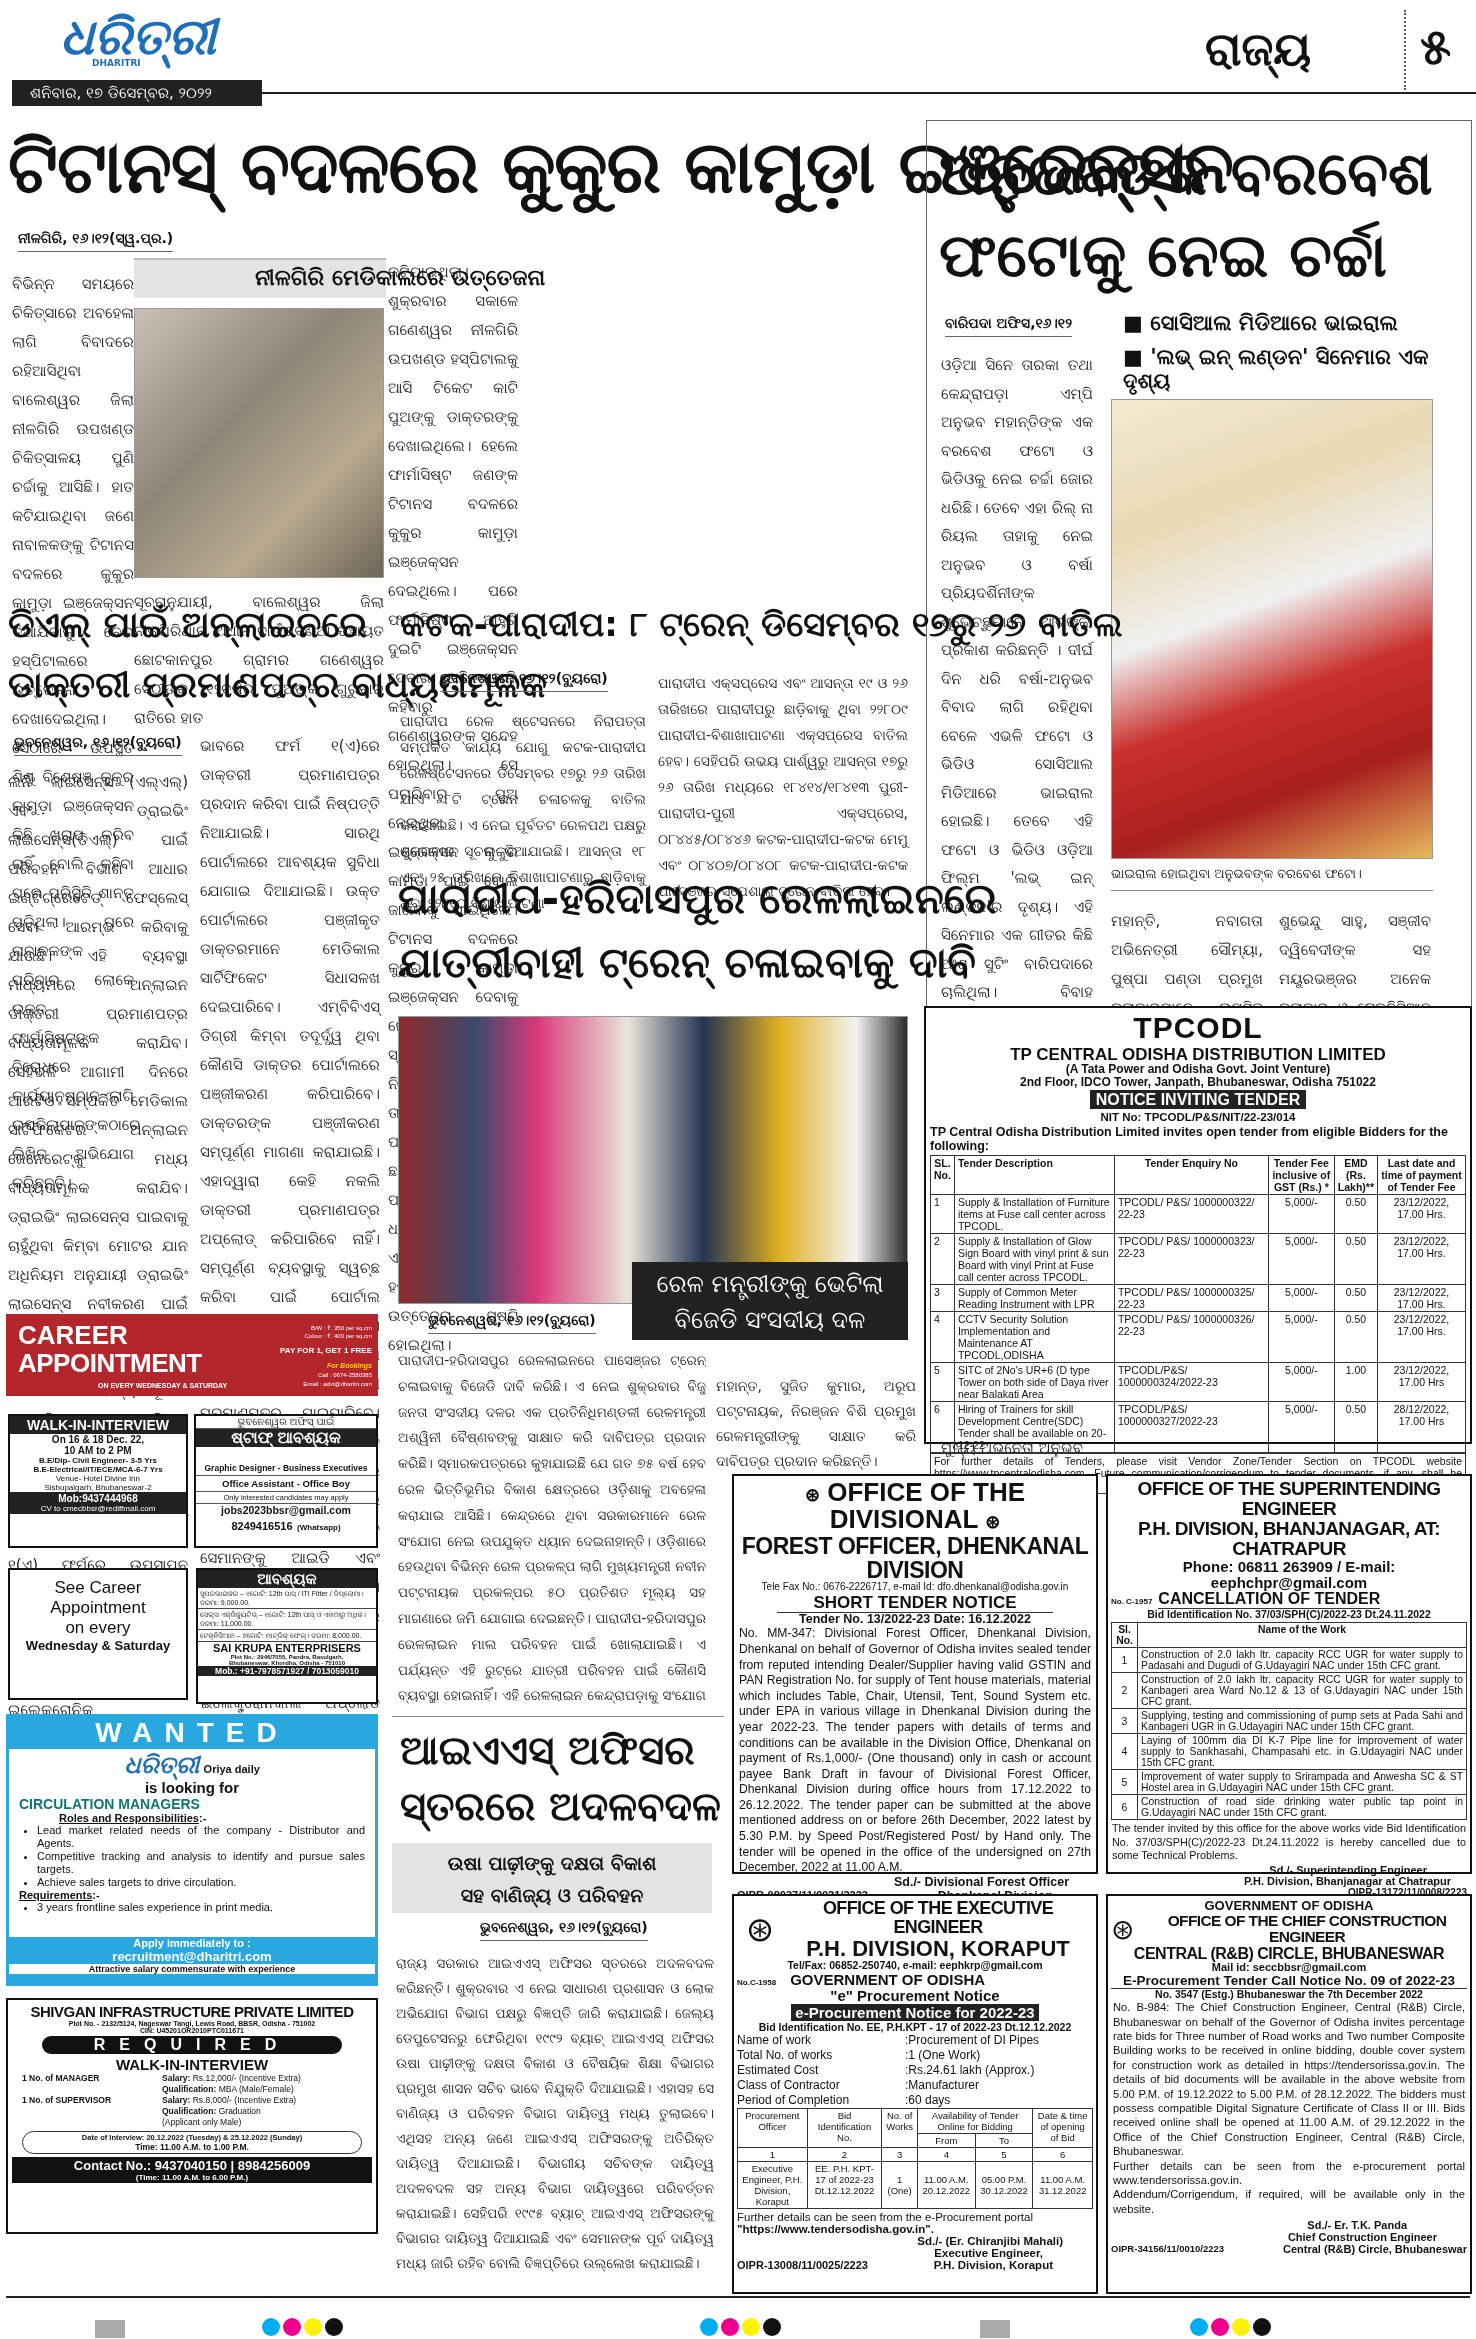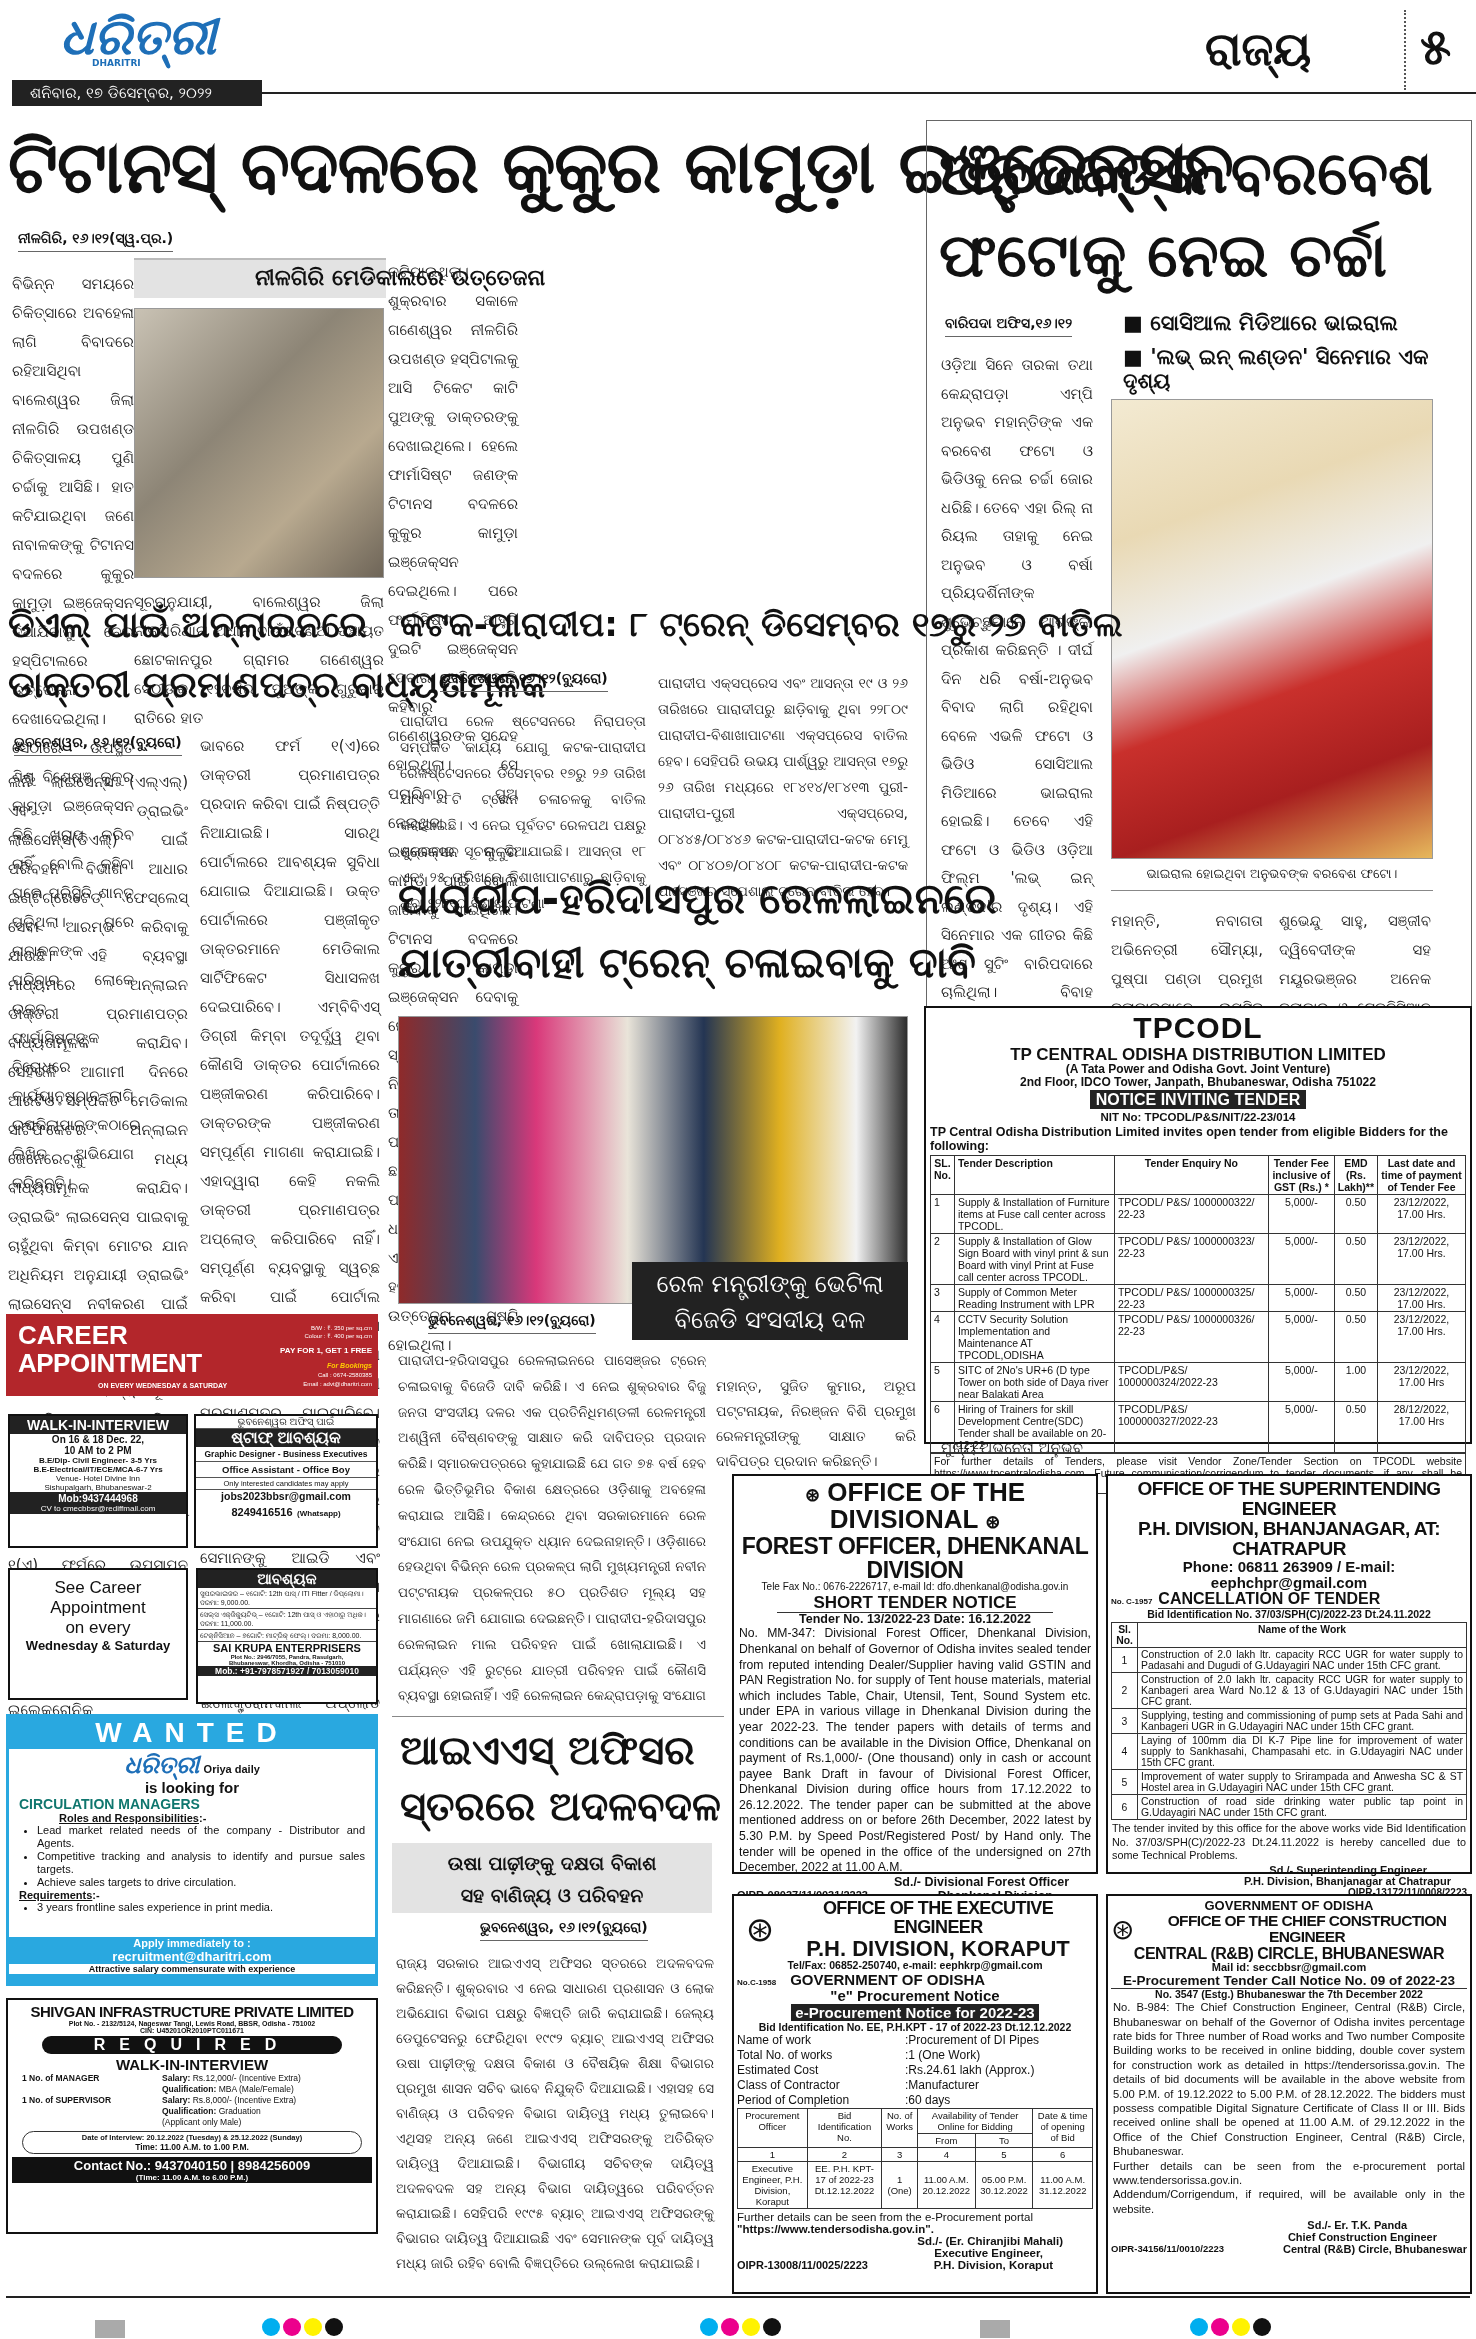--- a/index.html
+++ b/index.html
@@ -58,21 +58,21 @@
   <div class="abs hl-l" data-name="headline-line-2" style="left:12px;top:96px;font-size:60px;line-height:76px;">ଫଟୋକୁ ନେଇ ଚର୍ଚ୍ଚା</div>
   <div class="abs dateline" data-name="dateline" style="left:18px;top:194px;">ବାରିପଦା ଅଫିସ,୧୬।୧୨</div>
   <div class="abs" data-name="bullet-1" style="left:196px;top:190px;font-size:21px;font-weight:bold;">
     <span data-name="bullet-square-icon">■ </span><span>ସୋସିଆଲ ମିଡିଆରେ ଭାଇରାଲ</span>
   </div>
   <div class="abs" data-name="bullet-2" style="left:196px;top:224px;font-size:21px;font-weight:bold;">
     <span data-name="bullet-square-icon">■ </span><span>'ଲଭ୍ ଇନ୍ ଲଣ୍ଡନ' ସିନେମାର ଏକ ଦୃଶ୍ୟ</span>
   </div>
   <div class="abs body-txt" data-name="column-1" style="left:14px;top:230px;width:152px;line-height:28.5px;">ଓଡ଼ିଆ ସିନେ ତାରକା ତଥା କେନ୍ଦ୍ରାପଡ଼ା ଏମ୍ପି ଅନୁଭବ ମହାନ୍ତିଙ୍କ ଏକ ବରବେଶ ଫଟୋ ଓ ଭିଡିଓକୁ ନେଇ ଚର୍ଚ୍ଚା ଜୋର ଧରିଛି। ତେବେ ଏହା ରିଲ୍ ନା ରିୟଲ ତାହାକୁ ନେଇ ଅନୁଭବ ଓ ବର୍ଷା ପ୍ରିୟଦର୍ଶିନୀଙ୍କ ଶୁଭେଚ୍ଛୁମାନେ ଆଶଙ୍କା ପ୍ରକାଶ କରିଛନ୍ତି । ଦୀର୍ଘ ଦିନ ଧରି ବର୍ଷା-ଅନୁଭବ ବିବାଦ ଲାଗି ରହିଥିବା ବେଳେ ଏଭଳି ଫଟୋ ଓ ଭିଡିଓ ସୋସିଆଲ ମିଡିଆରେ ଭାଇରାଲ ହୋଇଛି। ତେବେ ଏହି ଫଟୋ ଓ ଭିଡିଓ ଓଡ଼ିଆ ଫିଲ୍ମ 'ଲଭ୍ ଇନ୍ ଲଣ୍ଡନ'ର ଦୃଶ୍ୟ। ଏହି ସିନେମାର ଏକ ଗୀତର କିଛି ଅଂଶ ସୁଟିଂ ବାରିପଦାରେ ଚାଲିଥିଲା। ବିବାହ ମଣ୍ଡପରେ ବାହାଘରର ସାଜସଜ୍ଜା ହୋଇଥିବା ବେଳେ ବନ୍ଧୁବାନ୍ଧବଙ୍କ ଗହଳି ଲାଗି ରହିଥିଲା। ସୁନ୍ଦର ସାଜସଜ୍ଜା ସହ ଏକ ବର୍ଣ୍ଣାଢ୍ୟ ପରିବେଶରେ ଏହାର ସୁଟିଂ କରାଯାଇଛି। ଉକ୍ତ ଫିଲ୍ମର ନିର୍ଦ୍ଦେଶନା ଦେଇଛନ୍ତି ମୟୂରଭଞ୍ଜ ଜିଲା ଖୁଣ୍ଟା ଅଞ୍ଚଳର ତାପସ ସରଘରିଆ । କଳାର ସହର ବାରିପଦା ସ୍ଥିତ ରଘୁନାଥପୁର ଅଞ୍ଚଳରେ ଥିବା ସୁଭଦ୍ରା ବିବାହ ମଣ୍ଡପରେ ଏହି ଗୀତର ସୁଟିଂ କରାଯାଇଛି। ମୁଖ୍ୟ ଅଭିନେତା ଅନୁଭବ</div>
   <div class="abs photo" data-name="photo-anubhav-wedding" style="left:184px;top:278px;width:322px;height:460px;background:linear-gradient(160deg,#f3ead2 0%,#e9d9b4 25%,#f0f0f0 45%,#c9302c 62%,#a81f1f 80%,#e6b85c 100%);"></div>
-  <div class="abs" data-name="photo-caption" style="left:184px;top:745px;width:322px;font-size:13px;text-align:center;border-bottom:1px solid #888;padding-bottom:8px;">ଭାଇରାଲ ହୋଇଥିବା ଅନୁଭବଙ୍କ ବରବେଶ ଫଟୋ।</div>
+  <div class="abs" data-name="photo-caption" style="left:184px;top:745px;width:322px;font-size:13px;text-align:left;border-bottom:1px solid #888;padding-bottom:8px;">ଭାଇରାଲ ହୋଇଥିବା ଅନୁଭବଙ୍କ ବରବେଶ ଫଟୋ।</div>
   <div class="abs body-txt" data-name="column-2" style="left:184px;top:786px;width:152px;">ମହାନ୍ତି, ନବାଗତା ଅଭିନେତ୍ରୀ ସୌମ୍ୟା, ପୁଷ୍ପା ପଣ୍ଡା ପ୍ରମୁଖ କଳାକାରମାନେ ଉପସ୍ଥିତ ଥିଲେ। ସୁଟିଂ ସେଟ୍‌ରେ ଫିଲ୍ମ ପ୍ରଯୋଜକ</div>
   <div class="abs body-txt" data-name="column-3" style="left:352px;top:786px;width:152px;">ଶୁଭେନ୍ଦୁ ସାହୁ, ସଞ୍ଜୀବ ଦ୍ୱିବେଦୀଙ୍କ ସହ ମୟୂରଭଞ୍ଜର ଅନେକ କଳାକାର ଓ ଟେକ୍ନିସିଆନ ଉପସ୍ଥିତ ଥିବା ଦେଖିବାକୁ ମିଳିଥିଲା।</div>
 </div>
 
 <div class="abs" data-name="story-dl" style="left:0;top:600px;width:392px;height:710px;">
   <div class="abs" data-name="headline-line-1" style="left:8px;top:4px;font-size:36px;font-weight:bold;white-space:nowrap;">ଡିଏଲ୍ ପାଇଁ ଅନ୍‌ଲାଇନରେ</div>
   <div class="abs" data-name="headline-line-2" style="left:8px;top:64px;font-size:36px;font-weight:bold;white-space:nowrap;">ଡାକ୍ତରୀ ପ୍ରମାଣପତ୍ର ବାଧ୍ୟତାମୂଳକ</div>
   <div class="abs dateline" data-name="dateline" style="left:14px;top:134px;">ଭୁବନେଶ୍ୱର, ୧୬।୧୨(ବ୍ୟୁରୋ)</div>
   <div class="abs body-txt" data-name="column-1" style="left:8px;top:168px;width:180px;">ଲର୍ନିଂ ଲାଇସେନ୍ସ (ଏଲ୍‌ଏଲ୍) ଏବଂ ଡ୍ରାଇଭିଂ ଲାଇସେନ୍ସ(ଡିଏଲ୍) ପାଇଁ ପରିବହନ ବିଭାଗ ଆଧାର ଇଣ୍ଟିଗ୍ରେଟେଡ୍ ଫେସ୍‌ଲେସ୍ ସେବା ଆରମ୍ଭ କରିବାକୁ ଯାଉଛି। ଏହି ବ୍ୟବସ୍ଥା ମାଧ୍ୟମରେ ଅନ୍‌ଲାଇନ ଡାକ୍ତରୀ ପ୍ରମାଣପତ୍ର ବାଧ୍ୟତାମୂଳକ କରାଯିବ। ସେହିଭଳି ଆଗାମୀ ଦିନରେ ଆରଟିଓ ସମ୍ପର୍କିତ ମେଡିକାଲ ସାର୍ଟିଫିକେଟର ଅନ୍‌ଲାଇନ ଜେନେରେଟ୍‌କୁ ମଧ୍ୟ ବାଧ୍ୟତାମୂଳକ କରାଯିବ। ଡ୍ରାଇଭିଂ ଲାଇସେନ୍ସ ପାଇବାକୁ ଚାହୁଁଥିବା କିମ୍ବା ମୋଟର ଯାନ ଅଧିନିୟମ ଅନୁଯାୟୀ ଡ୍ରାଇଭିଂ ଲାଇସେନ୍ସ ନବୀକରଣ ପାଇଁ ଯାଉଥିବା ୪୦ ବର୍ଷରୁ ଅଧିକ ବ୍ୟକ୍ତିଙ୍କ ପାଇଁ ମେଡିକାଲ ସାର୍ଟିଫିକେଟ ବାଧ୍ୟତାମୂଳକ। ଡ୍ରାଇଭିଂ ଲାଇସେନ୍ସ କିମ୍ବା ଏହାର ନବୀକରଣ ପାଇଁ ଆବେଦନ କରୁଥିବା ବ୍ୟକ୍ତି ଡାକ୍ତରୀ ପ୍ରମାଣପତ୍ରକୁ ମାନୁଆଲ କରିବା ପରିବର୍ତ୍ତେ ୧(ଏ) ଫର୍ମରେ ଉପସ୍ଥାପନ କରିପାରିବେ। ଆଞ୍ଚଳିକ ପରିବହନ କାର୍ଯ୍ୟାଳୟରେ ଜନଗହଳି ହ୍ରାସ କରିବାକୁ ଓଡ଼ିଶା ସରକାରଙ୍କ ୫-ଟି ନୀତି ଅନୁଯାୟୀ ଇଲେକ୍ଟ୍ରୋନିକ୍</div>
   <div class="abs body-txt" data-name="column-2" style="left:200px;top:132px;width:180px;">ଭାବରେ ଫର୍ମ ୧(ଏ)ରେ ଡାକ୍ତରୀ ପ୍ରମାଣପତ୍ର ପ୍ରଦାନ କରିବା ପାଇଁ ନିଷ୍ପତ୍ତି ନିଆଯାଇଛି। ସାରଥି ପୋର୍ଟାଲରେ ଆବଶ୍ୟକ ସୁବିଧା ଯୋଗାଇ ଦିଆଯାଇଛି। ଉକ୍ତ ପୋର୍ଟାଲରେ ପଞ୍ଜୀକୃତ ଡାକ୍ତରମାନେ ମେଡିକାଲ ସାର୍ଟିଫିକେଟ ସିଧାସଳଖ ଦେଇପାରିବେ। ଏମ୍‌ବିବିଏସ୍ ଡିଗ୍ରୀ କିମ୍ବା ତଦୂର୍ଦ୍ଧ୍ୱ ଥିବା କୌଣସି ଡାକ୍ତର ପୋର୍ଟାଲରେ ପଞ୍ଜୀକରଣ କରିପାରିବେ। ଡାକ୍ତରଙ୍କ ପଞ୍ଜୀକରଣ ସମ୍ପୂର୍ଣ୍ଣ ମାଗଣା କରାଯାଇଛି। ଏହାଦ୍ୱାରା କେହି ନକଲି ଡାକ୍ତରୀ ପ୍ରମାଣପତ୍ର ଅପ୍‌ଲୋଡ୍ କରିପାରିବେ ନାହିଁ। ସମ୍ପୂର୍ଣ୍ଣ ବ୍ୟବସ୍ଥାକୁ ସ୍ୱଚ୍ଛ କରିବା ପାଇଁ ପୋର୍ଟାଲ ଉନ୍ନୋଚିତ ହୋଇଛି। ଲାଇସେନ୍ସ ଆବେଦନକାରୀ ବିନା ଅସୁବିଧାରେ ସିଧାସଳଖ ଡାକ୍ତରୀ ପ୍ରମାଣପତ୍ର ପାଇପାରିବେ। ଯେଉଁ ଡାକ୍ତରମାନେ ସ୍ୱେଚ୍ଛାକୃତ ଭାବେ ପୋର୍ଟାଲ ମାଧ୍ୟମରେ ମେଡିକାଲ ସାର୍ଟିଫିକେଟ୍ ଦେବାକୁ ଚାହିଁବେ ସେମାନଙ୍କୁ ଆଇଡି ଏବଂ ପାସୱାର୍ଡ ପ୍ରଦାନ କରାଯିବ। ସେମାନଙ୍କୁ ସାରଥି ପୋର୍ଟାଲରେ ଆବେଦନକାରୀଙ୍କ ପ୍ରମାଣପତ୍ର ଇଲେକ୍ଟ୍ରୋନିକାଲ ଅପ୍‌ଲୋଡ କରିବାକୁ ପଡ଼ିବ।</div>
@@ -378,21 +378,21 @@
   <div data-name="address" style="font-size:8px;font-weight:normal;">Sishupalgarh, Bhubaneswar-2</div>
   <div style="background:#222;color:#fff;padding:1px 0;">
     <div data-name="mobile" style="font-size:10px;">Mob:9437444968</div>
     <div data-name="cv-email" style="font-size:8px;font-weight:normal;">CV to cmecbbsr@rediffmail.com</div>
   </div>
 </div>
 
 <div class="abs ad" data-name="ad-staff-required" style="left:194px;top:1414px;width:184px;height:134px;text-align:center;">
   <div data-name="top-line" style="font-size:10px;border-bottom:1px solid #555;">ଭୁବନେଶ୍ୱର ଅଫିସ୍ ପାଇଁ</div>
   <div data-name="title" style="background:#222;color:#fff;font-size:16px;font-weight:bold;">ଷ୍ଟାଫ୍ ଆବଶ୍ୟକ</div>
-  <div data-name="role-1" style="font-size:8.5px;font-weight:bold;border-bottom:1px solid #555;padding:2px 0;">Graphic Designer - Business Executives</div>
+  <div data-name="role-1" style="font-size:8.5px;font-weight:bold;border-bottom:1px solid #555;padding:2px 0;margin-top:14px;">Graphic Designer - Business Executives</div>
   <div data-name="role-2" style="font-size:9.5px;font-weight:bold;border-bottom:1px solid #555;padding:2px 0;">Office Assistant - Office Boy</div>
   <div data-name="note" style="font-size:7.5px;border-bottom:1px solid #555;padding:1px 0;">Only interested candidates may apply</div>
   <div data-name="email" style="font-size:10.5px;font-weight:bold;">jobs2023bbsr@gmail.com</div>
   <div><span data-name="phone" style="font-size:11px;font-weight:bold;">8249416516</span> <span data-name="phone-note" style="font-size:8px;font-weight:bold;">(Whatsapp)</span></div>
 </div>
 
 <div class="abs ad" data-name="ad-see-career" style="left:8px;top:1568px;width:180px;height:132px;text-align:center;padding-top:8px;">
   <div data-name="line-1" style="font-size:17px;">See Career</div>
   <div data-name="line-2" style="font-size:17px;">Appointment</div>
   <div data-name="line-3" style="font-size:17px;">on every</div>

